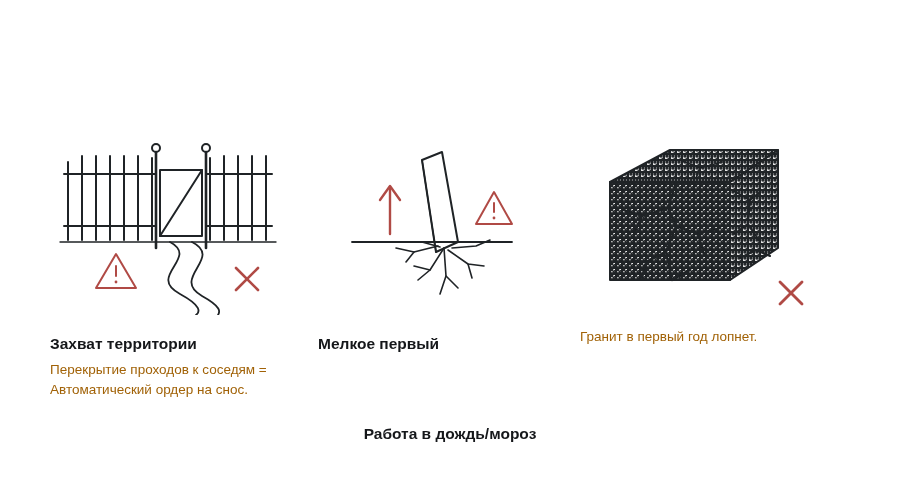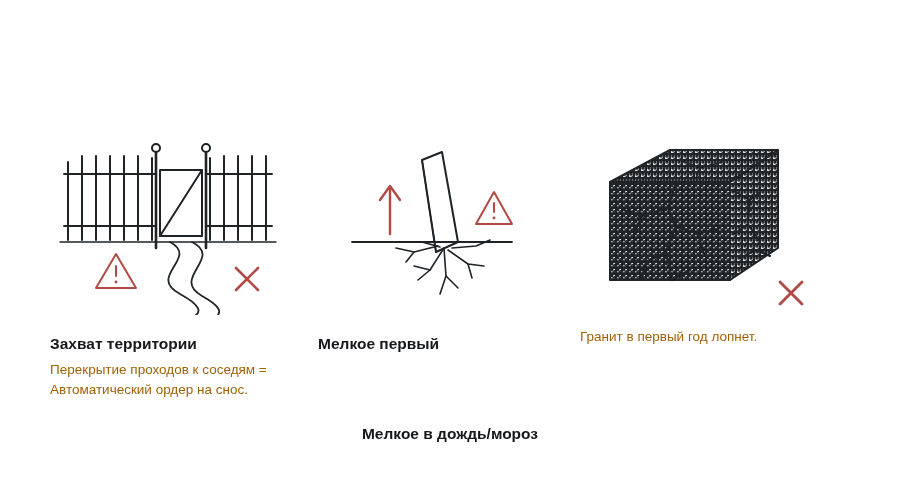--- a/index.html
+++ b/index.html
@@ -253,16 +253,16 @@
             <path d="M222 152 L200 174"></path>
           </g>
         </svg>
       </div>
       <div class="col-body">Гранит в первый год лопнет.</div>
     </div>
 
   </div>
 
   <div class="footer">
-    <div class="footer-head">Мелкое в дождь/мороз</div>
+    <div class="footer-head">Работа в дождь/мороз</div>
   </div>
 
 </div>
 
 </body></html>

